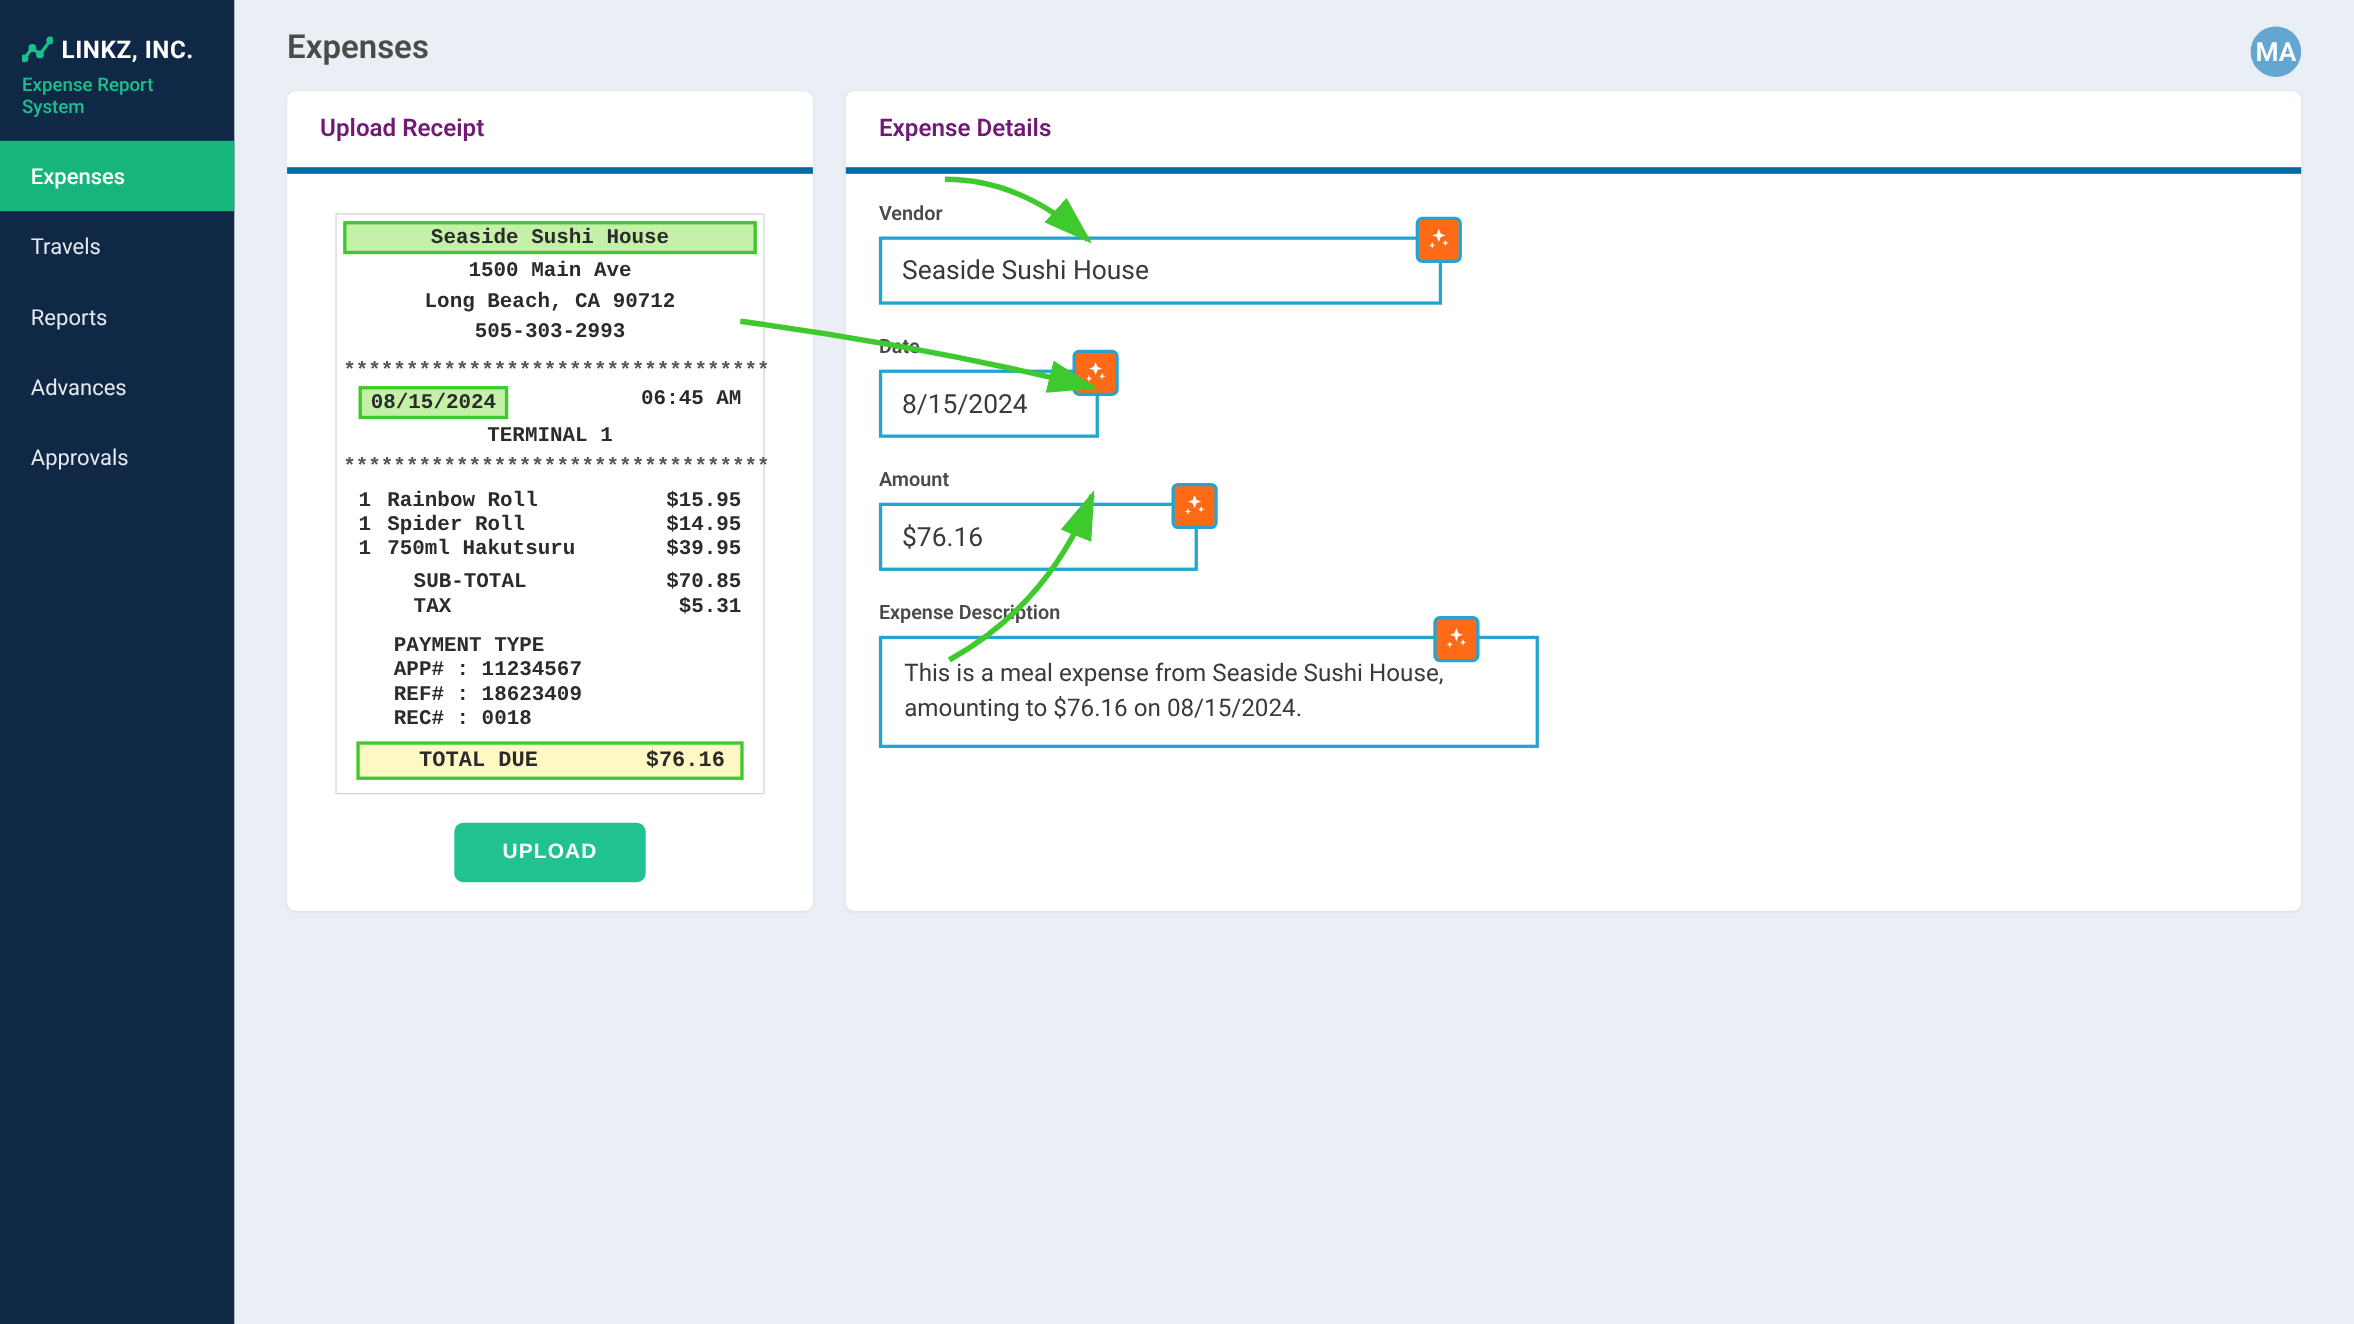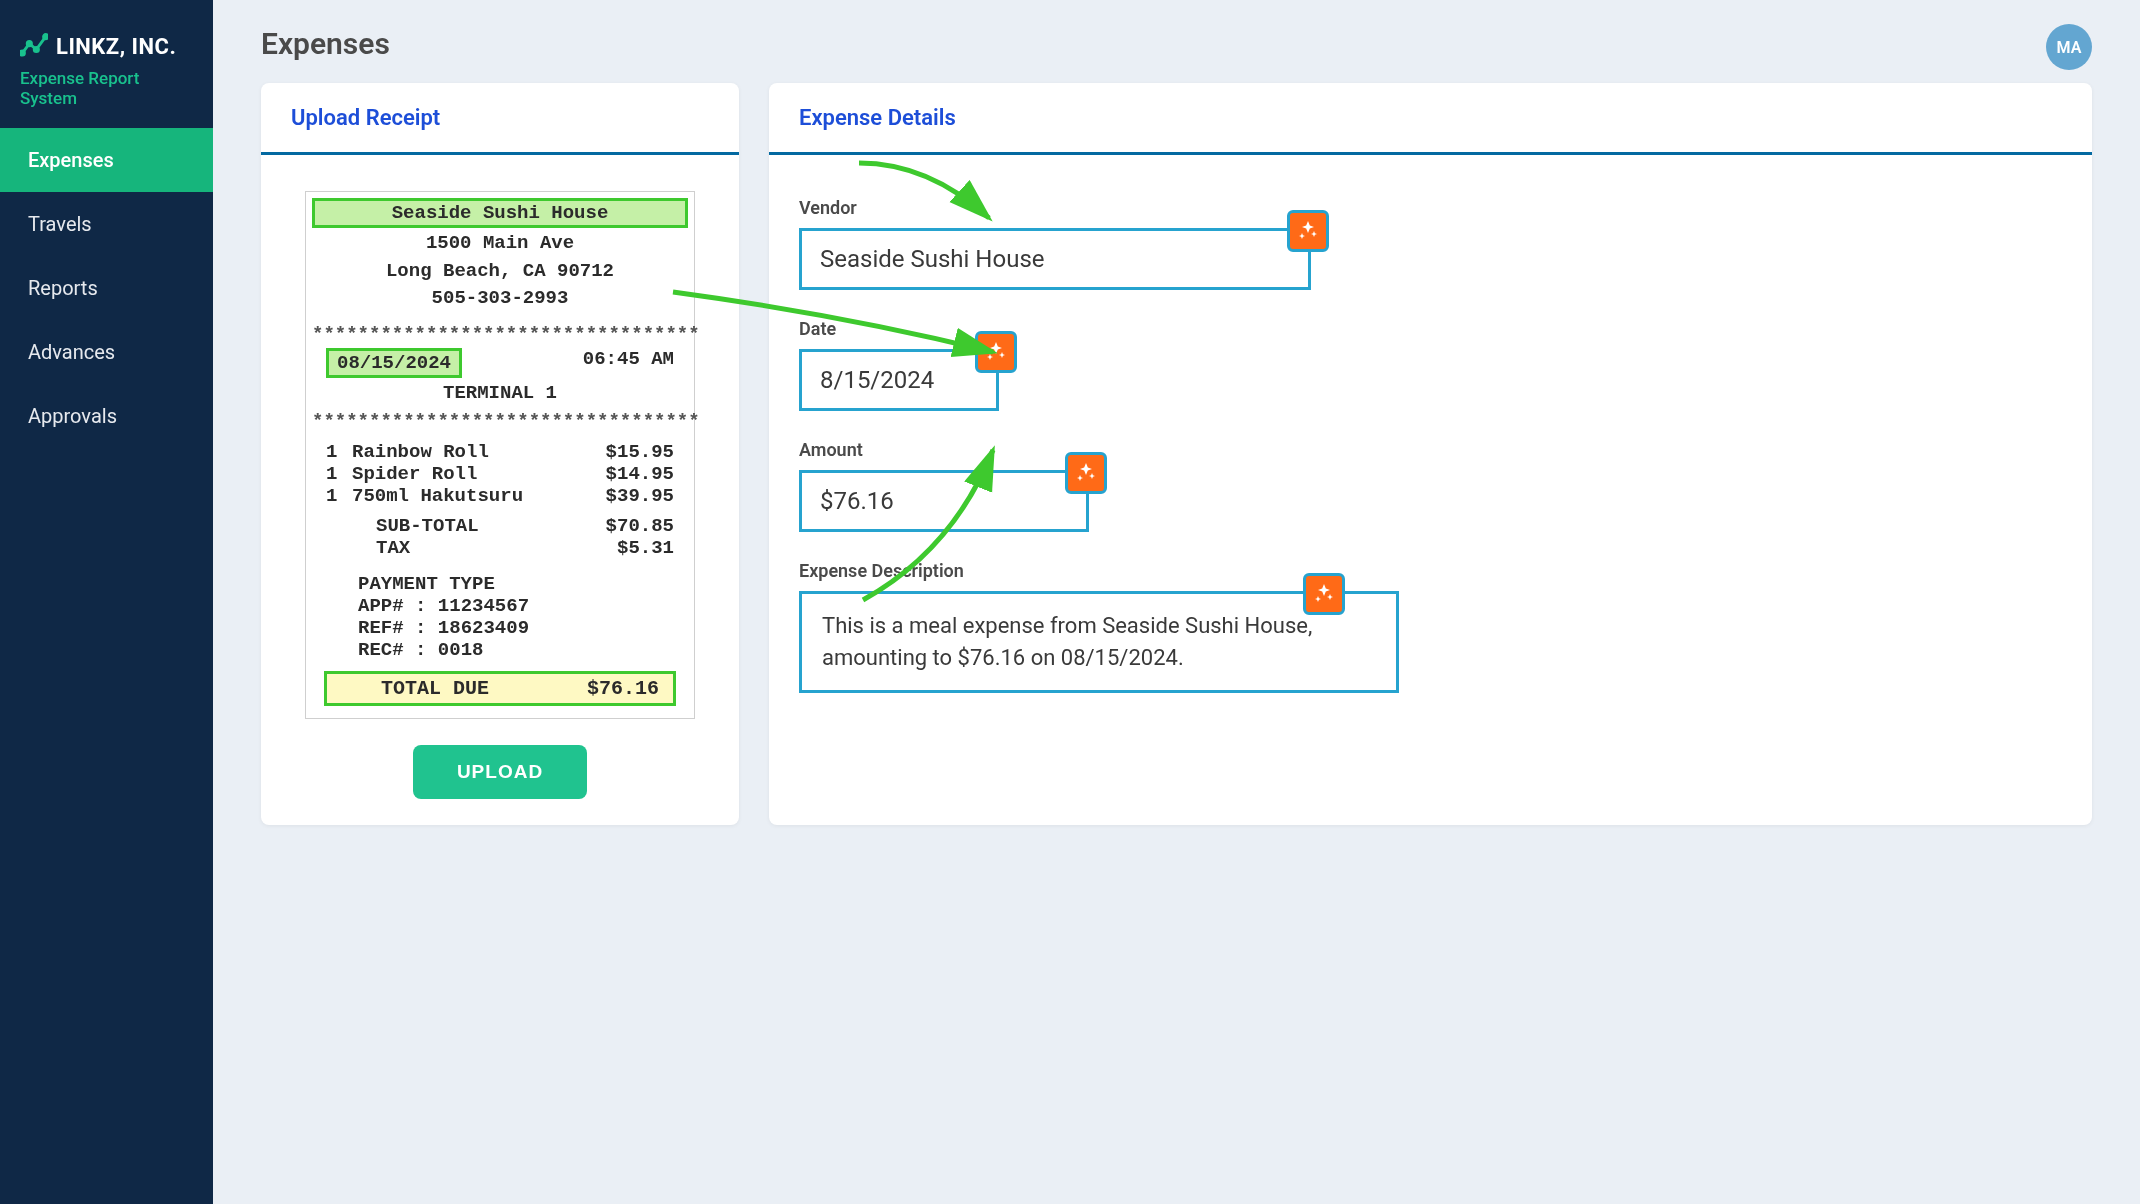--- a/index.html
+++ b/index.html
@@ -12,24 +12,24 @@
   .logo-row  { display:flex; align-items:center; gap:8px; }
   .logo-icon { width:28px; height:28px; color:#19c18d; }
   .logo-text { font-size:22px; font-weight:700; letter-spacing:.5px; color:#fff; }
   .logo-sub  { margin-top:8px; font-size:17px; color:#19c18d; font-weight:500;}
   .nav-item  { padding:20px 28px; font-size:20px; color:#e6e9ee; cursor:pointer; }
   .nav-item.active { background:#16b57c; color:#fff; font-weight:500;}
 
   
   .main { flex:1; padding:26px 48px; position:relative; }
   .page-title { font-size:30px; font-weight:600; color:#4a4a4a; margin-bottom:22px; }
-  .avatar { position:absolute; top:24px; right:48px; width:46px; height:46px; border-radius:50%; background:#63a6d1; color:#fff; font-weight:600; display:flex; align-items:center; justify-content:center; font-size:16px;}
+  .avatar { position:absolute; top:24px; right:48px; width:46px; height:46px; border-radius:50%; background:#63a6d1; color:#fff; font-weight:600; display:flex; align-items:center; justify-content:center; font-size:24px;}
   .cards { display:flex; gap:30px; }
   .card { background:#fff; border-radius:8px; box-shadow:0 1px 4px rgba(0,0,0,.06); }
-  .card-header { padding:22px 30px; font-size:22px; font-weight:600; color:#1d4ed8; border-bottom:3px solid #0369a1; }
+  .card-header { padding:22px 30px; font-size:22px; font-weight:600; color:#701a75; border-bottom:6px solid #0369a1; }
   .card-body { padding:26px 30px; }
 
   
   .card-upload { width:478px; }
   .receipt { border:1px solid #cfcfcf; width:390px; margin:10px auto 26px; padding:6px 6px 12px; font-family: "Courier New", Courier, monospace; font-size:19px; font-weight:600; color:#2b2b2b; }
   .receipt .center { text-align:center; }
   .receipt .line  { white-space:pre; line-height:1.45; }
   .receipt .hl    { background:#c5f0a7; border:3px solid #3ec92e; padding:1px 8px; display:inline-block; margin-bottom:2px;}
   .receipt .hl-block { display:block; text-align:center;}
   .receipt .divider { text-align:center; color:#555;}
@@ -43,21 +43,21 @@
   .receipt .totals .lbl{ flex:1; padding-left:50px;}
   .receipt .totals .val{ width:110px; text-align:right;}
   .receipt .meta      { padding:4px 46px;}
   .receipt .total-due { border:3px solid #3ec92e; background:#fef9c3; padding:3px 14px; display:flex; margin:6px 12px 0;}
   .receipt .total-due .lbl { flex:1; padding-left:40px; font-size:20px;}
   .receipt .total-due .val { font-size:20px;}
   .upload-btn { display:block; margin:0 auto; background:#20c38f; color:#fff; border:none; padding:16px 44px; font-size:19px; font-weight:700; border-radius:8px; letter-spacing:1px; cursor:pointer;}
 
   
   .card-details { flex:1; }
-  .field { position:relative; margin-bottom:28px;margin-top:16px; }
+  .field { position:relative; margin-bottom:28px; }
   .field .label { font-size:18px; font-weight:600; color:#4a4a4a; margin-bottom:10px; }
   .input-wrap { position:relative; }
   .input-box { border:3px solid #26a3cf; padding:14px 18px; font-size:24px; color:#3a3a3a; background:#fff; }
   .input-box.sm { width:200px; }
   .input-box.md { width:290px; }
   .input-box.lg { width:512px; }
   .input-box.full { width:600px; padding:16px 20px; font-size:22px; line-height:1.45; min-height:100px;}
   .spark-badge { position:absolute; top:-18px; right:-18px; width:42px; height:42px; background:#ff6a17; border:3px solid #26a3cf; border-radius:6px; display:flex; align-items:center; justify-content:center; }
   .spark-badge svg { width:24px; height:24px; fill:#fff; }
 

